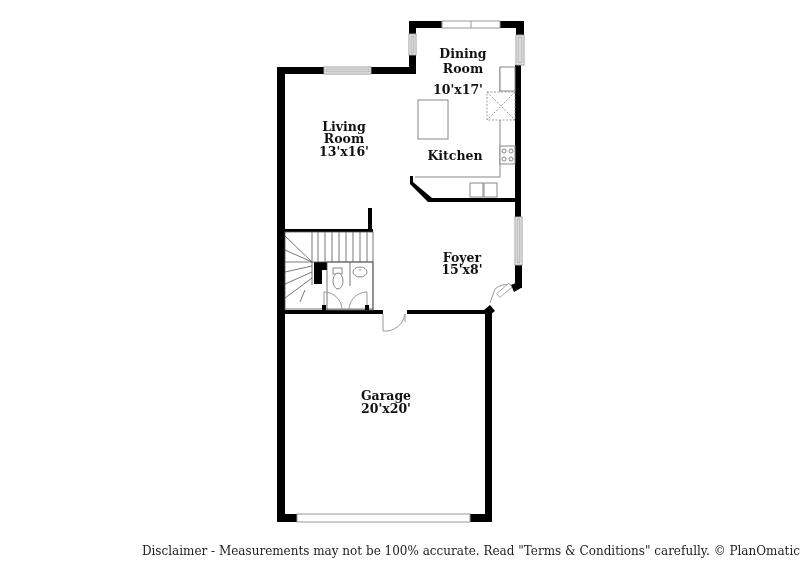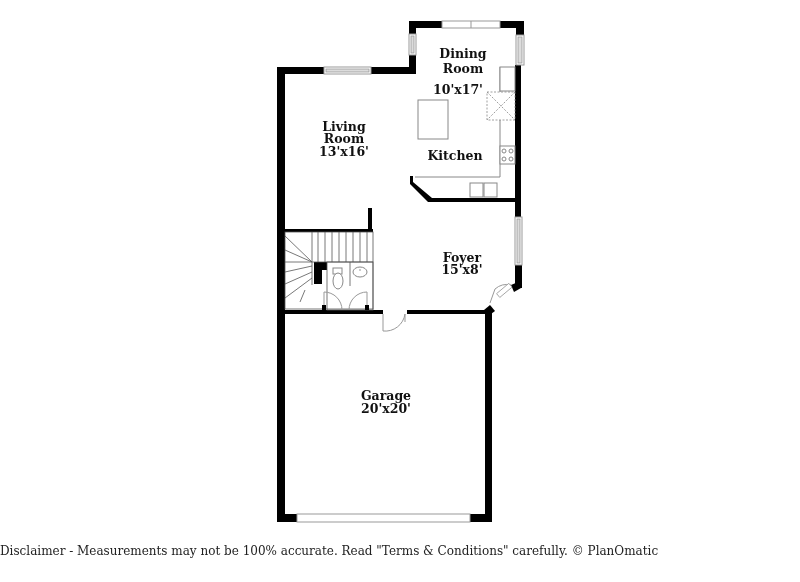--- a/index.html
+++ b/index.html
@@ -7,21 +7,21 @@
   #plan { position: absolute; left: 0; top: 0; width: 800px; height: 582px; }
   .wall { fill: #000; }
   .thin { stroke: #000; stroke-width: 1; fill: none; }
   .fixture { stroke: #888; stroke-width: 1; fill: #fff; }
   .window { fill: #fff; stroke: #999; stroke-width: 1; }
   .window-glass { fill: #dcdcdc; stroke: #999; stroke-width: 0.8; }
   .door-arc { stroke: #999; stroke-width: 1; fill: none; }
   .stair { stroke: #555; stroke-width: 0.8; fill: none; }
   .room-label { font-family: "DejaVu Serif", "Liberation Serif", serif; font-weight: bold; font-size: 12.5px; fill: #111; text-anchor: middle; }
   .disclaimer {
-    position: absolute; left: 0; top: 544px; width: 800px; text-align: left;
+    position: absolute; left: 0; top: 544px; width: 800px; text-align: right;
     font-family: "DejaVu Serif", "Liberation Serif", serif; font-size: 12px; color: #222;
   }
 </style>
 </head>
 <body>
 
 <svg id="plan" viewBox="0 0 800 582" xmlns="http://www.w3.org/2000/svg">
 
   <g>
 

